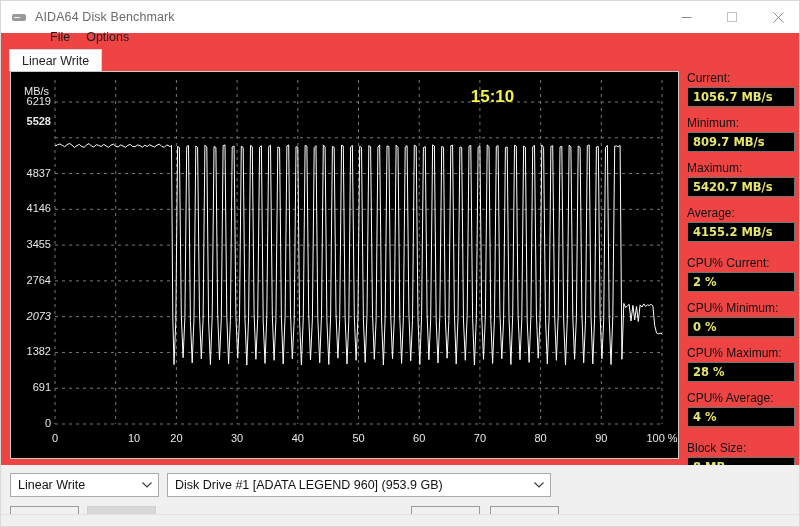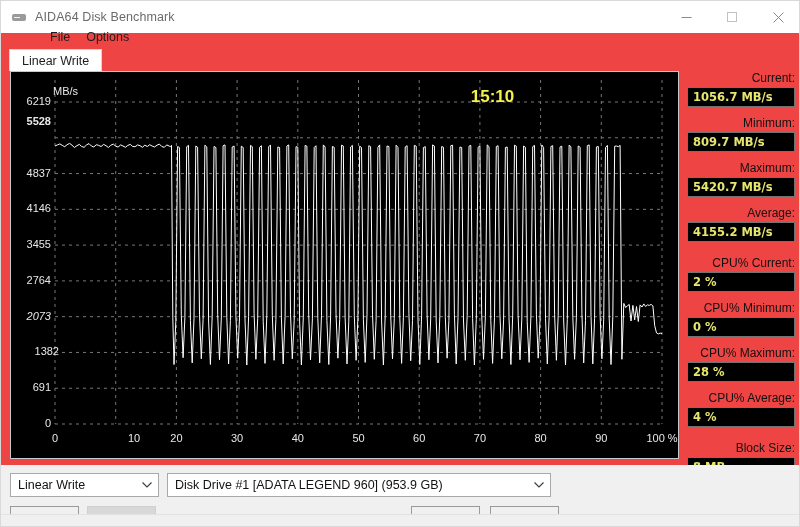--- a/index.html
+++ b/index.html
@@ -130,21 +130,20 @@
     left: 0; top: 0;
     width: 667px; height: 386px;
     display: block;
   }
   #y-axis-unit {
     position: absolute;
     left: 13px; top: 13px;
     color: #e8e8e8;
     font-size: 11px;
     font-family: "Liberation Sans", sans-serif;
-    margin-left: 29px;
   }
   #timer-label {
     position: absolute;
     left: 0; top: 0;
     color: #f2f24a;
     font-size: 17px;
     font-weight: bold;
     font-family: "Liberation Sans", sans-serif;
   }
   .ytick {
@@ -166,21 +165,20 @@
   #stats-panel {
     position: absolute;
     left: 686px; top: 70px;
     width: 108px;
   }
   .stat-label {
     font-size: 12px;
     color: #111111;
     margin-bottom: 2px;
     white-space: nowrap;
-    text-align: right;
   }
   .stat-value-box {
     height: 20px;
     background: #000000;
     border: 1px solid #737373;
     box-sizing: border-box;
     display: flex;
     align-items: center;
     padding-left: 5px;
     margin-bottom: 9px;
@@ -322,21 +320,21 @@
           <line x1="590.3000000000001" x2="590.3000000000001" y1="8" y2="352" stroke="#777777" stroke-width="1" stroke-dasharray="3,4"></line>
           <line x1="651" x2="651" y1="8" y2="352" stroke="#777777" stroke-width="1" stroke-dasharray="3,4"></line>
         </g>
       <polyline id="trace" fill="none" stroke="#ffffff" stroke-width="1" points="44.0,74.0 46.4,72.9 48.9,71.9 51.3,73.4 53.7,74.7 56.1,72.7 58.6,71.4 61.0,73.2 63.4,75.5 65.9,73.7 68.3,72.4 70.7,74.5 73.1,75.3 75.6,72.9 78.0,71.6 80.4,74.0 82.8,75.0 85.3,72.7 87.7,73.4 90.1,74.5 92.6,72.4 95.0,73.7 97.4,75.5 99.8,73.2 102.3,72.1 104.7,74.2 107.1,75.0 109.6,72.9 112.0,74.0 114.4,75.3 116.8,73.4 119.3,72.4 121.7,74.5 124.1,74.7 126.6,72.9 129.0,73.7 131.4,75.3 133.8,73.2 136.3,74.5 138.7,72.7 141.1,74.0 143.5,75.0 146.0,73.2 148.4,72.1 150.8,74.5 153.3,75.3 155.7,72.9 158.1,74.0 159.3,74.7 160.5,73.4 161.8,245.9 163.0,292.5 164.8,249.5 166.6,74.5 168.4,75.5 170.3,243.3 172.1,285.7 173.9,245.3 175.7,74.7 177.5,73.4 179.4,248.4 181.2,290.9 183.0,246.4 184.8,74.0 186.6,75.3 188.5,242.2 190.3,286.8 192.1,247.4 193.9,73.2 195.8,75.0 197.6,249.0 199.4,292.5 201.2,244.3 203.0,74.5 204.9,75.5 206.7,242.8 208.5,287.8 210.3,246.9 212.1,73.7 214.0,72.9 215.8,245.3 217.6,291.9 219.4,248.7 221.2,75.0 223.1,74.0 224.9,243.8 226.7,286.2 228.5,245.9 230.3,74.2 232.2,75.5 234.0,247.9 235.8,293.0 237.6,244.8 239.5,73.4 241.3,74.7 243.1,241.7 244.9,287.3 246.7,246.4 248.6,75.3 250.4,73.7 252.2,249.2 254.0,291.4 255.8,243.8 257.7,74.5 259.5,73.2 261.3,243.3 263.1,288.3 264.9,247.7 266.8,75.0 268.6,75.5 270.4,245.9 272.2,291.9 274.1,244.3 275.9,74.0 277.7,72.9 279.5,242.2 281.3,286.8 283.2,248.4 285.0,74.7 286.8,75.3 288.6,249.0 290.4,293.0 292.3,245.3 294.1,73.4 295.9,74.2 297.7,242.8 299.5,287.8 301.4,246.9 303.2,75.5 305.0,73.7 306.8,246.4 308.7,290.9 310.5,243.3 312.3,72.9 314.1,75.0 315.9,248.7 317.8,292.5 319.6,244.8 321.4,74.5 323.2,75.3 325.0,241.7 326.9,286.2 328.7,247.4 330.5,73.2 332.3,74.0 334.1,245.3 336.0,291.9 337.8,249.2 339.6,75.0 341.4,73.4 343.3,243.8 345.1,288.3 346.9,245.9 348.7,74.2 350.5,75.5 352.4,247.9 354.2,290.4 356.0,242.8 357.8,73.7 359.6,74.7 361.5,242.2 363.3,287.3 365.1,248.4 366.9,75.3 368.7,72.9 370.6,249.0 372.4,293.0 374.2,244.3 376.0,74.0 377.9,74.5 379.7,243.3 381.5,286.8 383.3,246.4 385.1,73.2 387.0,75.5 388.8,245.9 390.6,291.4 392.4,245.3 394.2,75.0 396.1,73.7 397.9,241.7 399.7,288.8 401.5,248.7 403.3,73.4 405.2,74.2 407.0,247.9 408.8,292.5 410.6,243.8 412.4,75.5 414.3,74.7 416.1,242.8 417.9,287.8 419.7,246.9 421.6,72.9 423.4,74.0 425.2,249.2 427.0,290.9 428.8,244.8 430.7,74.5 432.5,75.3 434.3,245.3 436.1,286.2 437.9,248.4 439.8,73.7 441.6,73.2 443.4,242.2 445.2,291.9 447.0,245.9 448.9,75.0 450.7,75.5 452.5,249.0 454.3,288.3 456.2,243.3 458.0,74.2 459.8,73.4 461.6,246.4 463.4,293.0 465.3,247.4 467.1,75.3 468.9,74.0 470.7,242.8 472.5,287.3 474.4,244.3 476.2,72.9 478.0,74.7 479.8,248.7 481.6,291.4 483.5,245.3 485.3,74.5 487.1,73.7 488.9,241.7 490.8,286.8 492.6,247.9 494.4,75.5 496.2,75.0 498.0,245.9 499.9,292.5 501.7,243.8 503.5,73.2 505.3,74.2 507.1,243.3 509.0,287.8 510.8,246.9 512.6,74.0 514.4,75.3 516.2,249.2 518.1,290.4 519.9,244.8 521.7,74.7 523.5,73.4 525.4,242.2 527.2,286.2 529.0,248.4 530.8,72.9 532.6,75.5 534.5,246.4 536.3,291.9 538.1,245.9 539.9,74.5 541.7,73.7 543.6,242.8 545.4,288.3 547.2,243.8 549.0,75.0 550.8,74.2 552.7,249.0 554.5,293.0 556.3,247.4 558.1,73.2 559.9,74.7 561.8,245.3 563.6,287.3 565.4,245.3 567.2,74.0 569.1,75.3 570.9,241.7 572.7,290.9 574.5,248.7 576.3,73.7 578.2,72.9 580.0,244.3 581.8,291.9 583.6,246.4 585.4,75.0 587.3,74.5 589.1,243.3 590.9,286.8 592.7,247.9 594.5,75.5 596.4,73.4 598.2,245.9 600.0,292.5 601.8,244.8 603.7,74.2 605.5,74.0 607.3,74.7 609.1,73.4 610.9,287.3 612.8,231.4 614.6,235.5 616.4,233.9 618.2,232.4 620.0,249.0 621.9,233.4 623.7,247.9 625.5,234.5 627.3,249.5 629.1,232.9 631.0,235.0 632.8,231.9 634.6,234.5 636.4,232.9 638.3,233.4 640.1,232.4 641.9,233.9 643.7,253.6 645.5,260.9 647.4,261.9 649.2,261.1 651.0,261.6"></polyline>
     </svg>
     <div id="y-axis-unit">MB/s</div>
     <div id="timer-label" style="left: 459.795px; top: 15px;">15:10</div>
     <div id="ytick-layer">
         <div class="ytick" style="left: 0px; top: 345px;">0</div>
         <div class="ytick" style="left: 0px; top: 309.222px;">691</div>
-        <div class="ytick" style="left: 8px; top: 273.444px;">1382</div>
+        <div class="ytick" style="left: 0px; top: 273.444px;">1382</div>
         <div class="ytick" style="left: 0px; top: 237.667px; font-style: italic;">2073</div>
         <div class="ytick" style="left: 0px; top: 201.889px;">2764</div>
         <div class="ytick" style="left: 0px; top: 166.111px;">3455</div>
         <div class="ytick" style="left: 0px; top: 130.333px;">4146</div>
         <div class="ytick" style="left: 0px; top: 94.5556px;">4837</div>
         <div class="ytick" style="left: 0px; top: 43px; font-weight: bold;">5528</div>
         <div class="ytick" style="left: 0px; top: 23px;">6219</div>
       </div>
     <div id="xtick-layer">
         <div class="xtick" style="width: 60px; left: 14px; top: 360px;">0</div>

